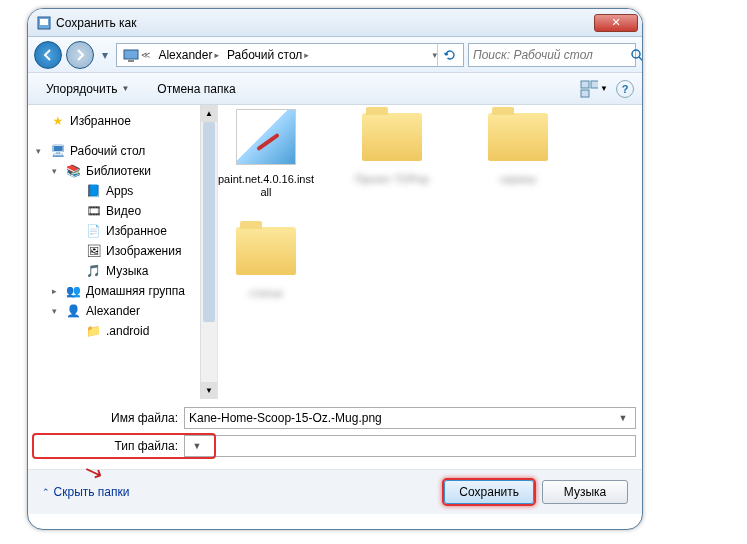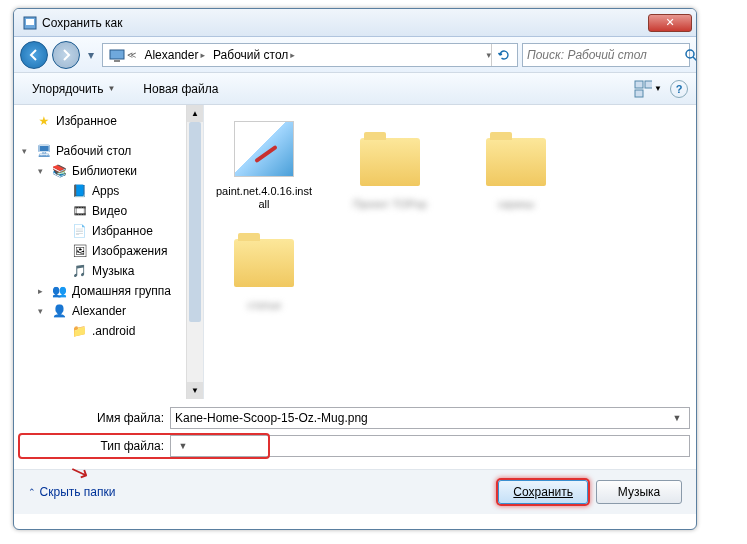--- a/index.html
+++ b/index.html
@@ -1,18 +1,18 @@
 <!DOCTYPE html>
 <html><head>
 <meta charset="utf-8">
 <style>
 * { box-sizing: border-box; margin: 0; padding: 0; font-family: "Segoe UI", Tahoma, sans-serif; font-size: 12px; }
 body { background: #fff; width: 747px; height: 544px; position: relative; }
 
-.window { position: absolute; left: 13px; top: 8px; width: 684px; height: 522px; border: 1px solid #5a7fa0; background: #fff; border-radius: 6px; box-shadow: 0 0 4px rgba(0,0,0,0.3); overflow: hidden; }
+.window { position: absolute; left: 27px; top: 8px; width: 616px; height: 522px; border: 1px solid #5a7fa0; background: #fff; border-radius: 16px; box-shadow: 0 0 4px rgba(0,0,0,0.3); overflow: hidden; }
 
 .titlebar { height: 28px; background: linear-gradient(#f0f5fb, #dce8f5); display: flex; align-items: center; padding: 0 4px; border-bottom: 1px solid #b0c4de; }
 .titlebar .icon { width: 16px; height: 16px; margin: 0 4px; }
 .titlebar .title { flex: 1; color: #000; }
 .close-btn { width: 44px; height: 18px; background: linear-gradient(#e79790,#c83b32); border: 1px solid #8b3a2e; border-radius: 3px; color: #fff; text-align: center; line-height: 14px; font-size: 11px; cursor: pointer; }
 
 .navrow { height: 36px; background: linear-gradient(#f7fbff,#e8f1fb); display: flex; align-items: center; padding: 4px 6px; gap: 4px; border-bottom: 1px solid #d0dae5; }
 .navbtn { width: 28px; height: 28px; border-radius: 50%; background: radial-gradient(#4fa3e0,#1a6fb0); border: 1px solid #1a5a90; display: flex; align-items: center; justify-content: center; color: #fff; cursor: pointer; }
 .navbtn.fwd { background: radial-gradient(#c0d5e8,#9ab5cf); color: #eef5fc; }
 .dropdown-arrow { width: 14px; height: 20px; display:flex; align-items:center; justify-content:center; cursor:pointer; color:#4a6a8a; }
@@ -38,21 +38,21 @@
 .tree-item .ticon { width: 16px; height: 16px; display: inline-flex; align-items: center; justify-content: center; }
 .indent1 { padding-left: 24px; }
 .indent2 { padding-left: 44px; }
 .star { color: #f5c518; }
 .mon { color: #3a7fc0; }
 .fold { color: #f0c060; }
 .sidebar-scroll { position: absolute; right: 0; top: 0; bottom: 0; width: 17px; background: #f0f0f0; border-left: 1px solid #ddd; }
 .sb-up, .sb-down { height: 17px; background: #e0e0e0; text-align: center; font-size: 8px; line-height: 17px; cursor: pointer; }
 .sb-thumb { position: absolute; top: 17px; height: 200px; left: 2px; right: 2px; background: #c5d5e5; border-radius: 2px; cursor: pointer; }
 
-.fileview { flex: 1; padding: 12px; display: flex; flex-wrap: wrap; align-content: flex-start; gap: 20px 30px; align-items: flex-end; }
+.fileview { flex: 1; padding: 0; display: flex; flex-wrap: wrap; align-content: flex-start; gap: 20px 30px; }
 .file-item { width: 96px; text-align: center; cursor: pointer; }
 .file-item .thumb { width: 80px; height: 64px; margin: 0 auto 4px; display: flex; align-items: center; justify-content: center; }
 .folder-icon { width: 60px; height: 48px; background: linear-gradient(#fce79a,#f0c860); border-radius: 3px 3px 2px 2px; position: relative; }
 .folder-icon::before { content:""; position:absolute; top:-6px; left:4px; width:22px; height:8px; background:#f5d880; border-radius:2px 2px 0 0; }
 .paint-thumb { width: 60px; height: 56px; background: linear-gradient(135deg,#fff 45%, #a5d8ff 45%, #4a9fd8); border: 1px solid #ccc; position: relative; }
 .paint-thumb::after { content:""; position:absolute; width:26px; height:4px; background:#c83030; transform:rotate(-35deg); top:30px; left:18px; border-radius:2px; }
 .file-item .fname { font-size: 11px; word-wrap: break-word; line-height: 1.2; }
 .file-item .fname.blur { filter: blur(3px); color:#888; }
 
 .form-area { padding: 8px 6px 6px; }
@@ -62,21 +62,21 @@
 .form-row .combo input { border:none; outline:none; flex:1; }
 .combo .dd { width: 16px; text-align: center; cursor: pointer; font-size: 9px; color: #555; }
 .highlight-type { position: relative; justify-content: flex-end; }
 .highlight-type::after { content:""; position:absolute; left:-2px; right:420px; top:-2px; bottom:-2px; border:2px solid #e03030; border-radius:4px; pointer-events:none; }
 .red-arrow { position:absolute; left:50px; top:24px; color:#c02020; font-size:22px; transform:rotate(-20deg); }
 
 .button-row { display: flex; align-items: center; padding: 10px 14px; gap: 8px; border-top: 1px solid #e0e6ec; background: #f0f4f8; }
 .hide-folders { display: flex; align-items: center; gap: 4px; cursor: pointer; color: #003399; }
 .hide-folders .chev { font-size: 9px; }
 .btn { min-width: 86px; height: 24px; border: 1px solid #8a9aaa; background: linear-gradient(#fdfdfd,#e4e9ef); border-radius: 3px; cursor: pointer; padding: 0 14px; }
-.btn.primary { border: 1px solid #3a8fd0; background: linear-gradient(#eaf4fd,#c5e0f7); box-shadow: 0 0 0 2px #e03030, 0 0 4px 3px rgba(224,48,48,0.5); text-decoration: underline; }
+.btn.primary { border: 1px solid #3a8fd0; background: linear-gradient(#eaf4fd,#c5e0f7); box-shadow: 0 0 0 2px #e03030, 0 0 4px 3px rgba(224,48,48,0.5); }
 
 svg { display: block; }
 </style>
 </head>
 <body>
 
 <div class="window">
 
   <div class="titlebar">
     <span class="icon">
@@ -134,21 +134,21 @@
           </svg>
       </span>
     </div>
   </div>
 
   <div class="toolbar">
     <div class="tbtn">
         <span>Упорядочить</span>
         <span class="arrow">▼</span>
       </div>
-    <div class="tbtn">Новая файла</div>
+    <div class="tbtn">Отмена папка</div>
     <div class="spacer"></div>
     <div class="viewbtn">
       <svg width="22" height="18">
           <rect x="1" y="1" width="8" height="7" fill="#cde" stroke="#58a"></rect>
           <rect x="11" y="1" width="8" height="7" fill="#cde" stroke="#58a"></rect>
           <rect x="1" y="10" width="8" height="7" fill="#cde" stroke="#58a"></rect>
         </svg>
       <span class="arrow" style="font-size:8px;margin-left:2px">▼</span>
     </div>
     <div class="helpbtn">?</div>

